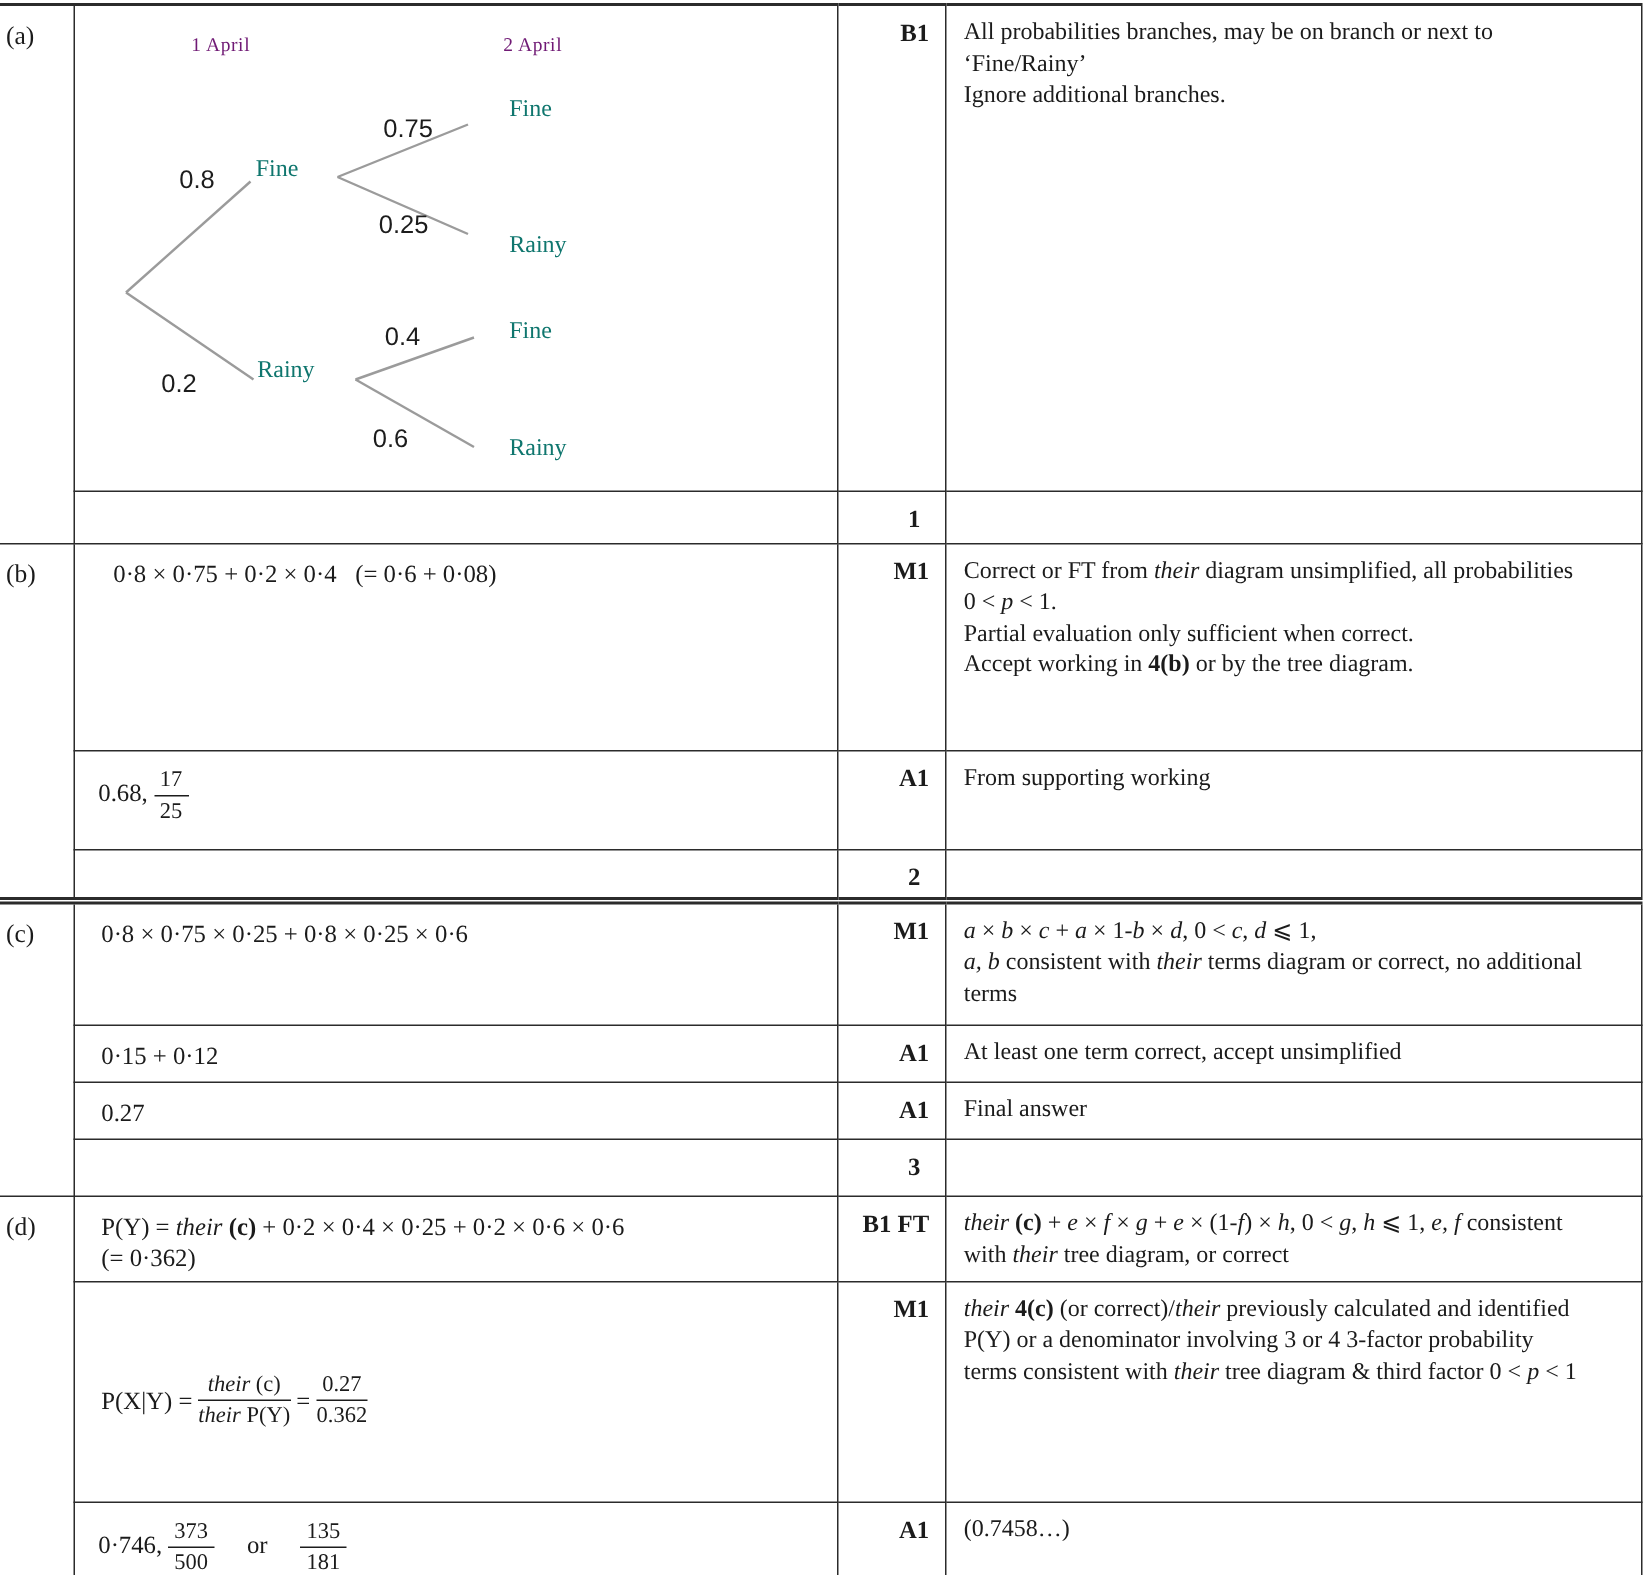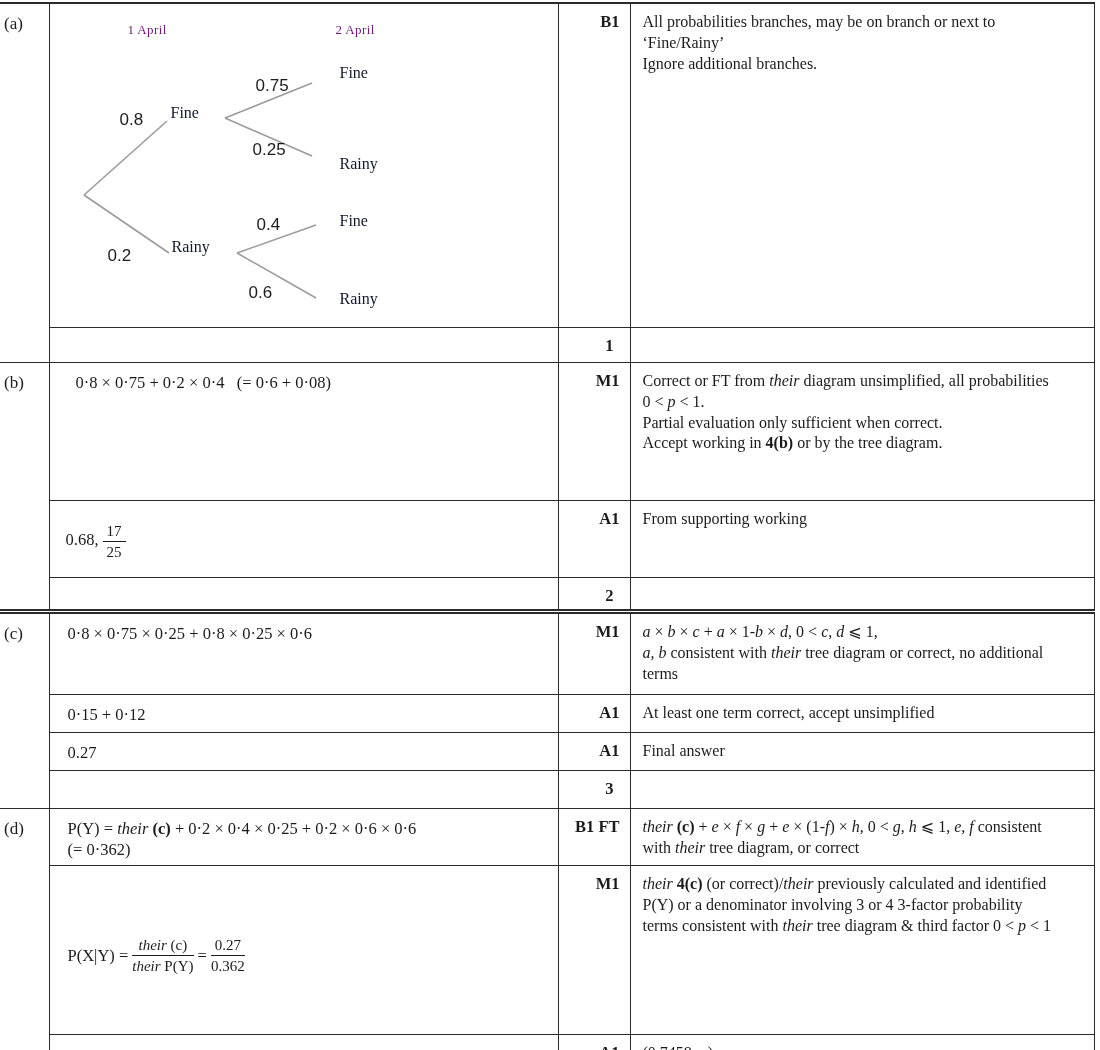--- a/index.html
+++ b/index.html
@@ -33,26 +33,26 @@
   }
   td.comment { font-size:16px; line-height:1.3; padding:8px 8px 4px 12px; }
 
   
   td.tree-cell { position:relative; padding:0; }
   .tree-wrap { position:relative; width:509px; height:323px; }
   .tree-lines { position:absolute; left:0; top:0; display:block; }
   .tree-label { position:absolute; white-space:nowrap; }
   .t-date { font-size:13px; color:#701a75; letter-spacing:.4px; }
   .t-prob { font-family:"Liberation Sans","DejaVu Sans",sans-serif; font-size:17px; color:#1c1c1c; }
-  .t-node { font-size:16px; color:#0f172a; }
+  .t-node { font-size:16px; color:#0f766e; }
 
   
   .frac {
     display:inline-block; text-align:center; vertical-align:middle;
-    font-size:15px; line-height:1.2; margin:12px 4px;
+    font-size:15px; line-height:1.2; margin:1px 4px;
   }
   .frac .num { display:block; border-bottom:1px solid #1c1c1c; padding:0 4px 1px; }
   .frac .den { display:block; padding-top:1px; }
   .eqline { display:flex; align-items:center; padding-top:6px; }
   .eqline > span { flex:0 0 auto; }
   .inline-rich div { display:inline; }
   .tight { margin:0 18px; }
 </style>
 </head>
 <body>
@@ -133,21 +133,21 @@
     <td class="mark" style="padding-right:16px;">2</td>
     <td class="comment"></td>
   </tr>
 
   <tr class="row-c-first" style="height:83px;">
     <td class="part" rowspan="4">(c)</td>
     <td class="working">0·8 × 0·75 × 0·25 + 0·8 × 0·25 × 0·6</td>
     <td class="mark">M1</td>
     <td class="comment">
           <div><span style="font-style: italic;">a</span><span> × </span><span style="font-style: italic;">b</span><span> × </span><span style="font-style: italic;">c</span><span> + </span><span style="font-style: italic;">a</span><span> × 1-</span><span style="font-style: italic;">b</span><span> × </span><span style="font-style: italic;">d</span><span>, 0 &lt; </span><span style="font-style: italic;">c</span><span>, </span><span style="font-style: italic;">d</span><span> ⩽ 1,</span></div>
-          <div><span style="font-style: italic; margin-top: 10px;">a, b</span><span> consistent with </span><span style="font-style: italic;">their</span><span> tree diagram or correct, no additional</span></div>
+          <div><span style="font-style: italic; margin-top: 10px;">a, b</span><span> consistent with </span><span style="font-style: italic;">their</span><span> terms diagram or correct, no additional</span></div>
           <div><span>terms</span></div>
         </td>
   </tr>
   <tr style="height:38px;">
     <td class="working">0·15 + 0·12</td>
     <td class="mark">A1</td>
     <td class="comment">
           <div><span>At least one term correct, accept unsimplified</span></div>
         </td>
   </tr>

